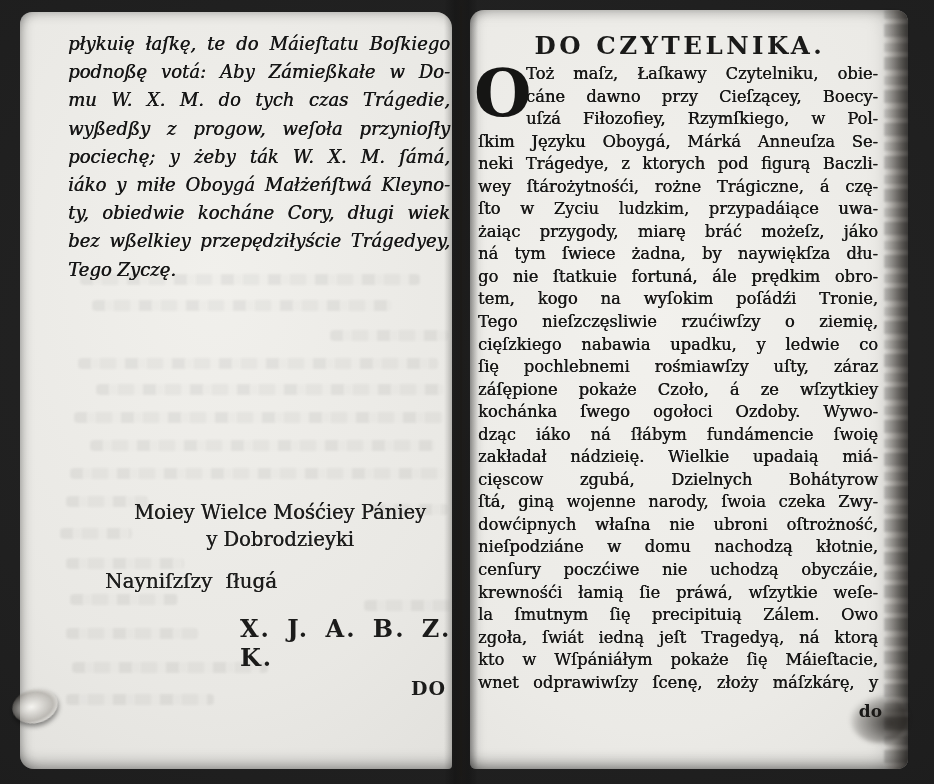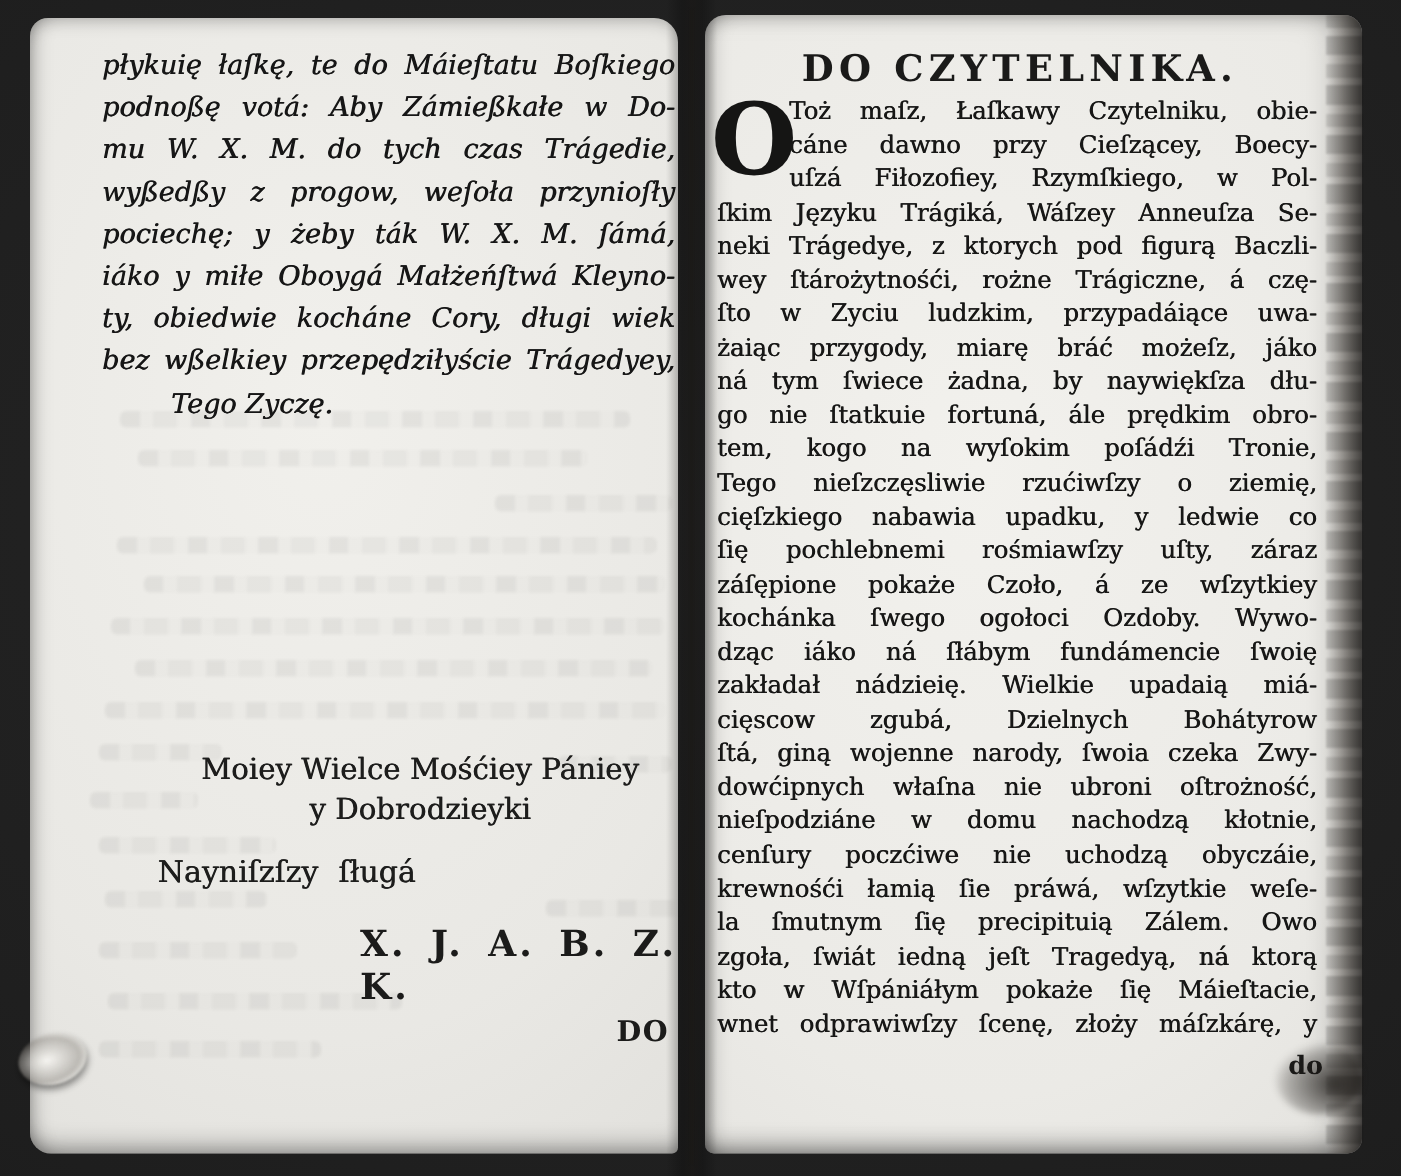--- a/index.html
+++ b/index.html
@@ -38,21 +38,21 @@
     background:rgba(28,25,22,.55);filter:blur(.6px);
   }
 
   
   .lp-para{
     position:absolute;left:48px;top:18px;width:382px;z-index:3;
     font-style:italic;font-size:18px;line-height:28.2px;color:#161616;
     text-shadow:.4px 0 0 currentColor;
   }
   .lline{text-align:justify;text-align-last:justify;}
-  .lline.para-end{text-align-last:left;margin-left:46px;}
+  .lline.para-end{text-align-last:left;}
   .lp-salutation{
     position:absolute;left:90px;top:311px;z-index:3;
     font-size:22px;font-weight:bold;letter-spacing:.5px;color:#20201f;
     text-shadow:.3px 0 0 currentColor;
   }
   .lp-closing{
     position:absolute;left:60px;top:487px;width:400px;z-index:3;text-align:center;
     font-size:19.5px;line-height:27px;color:#1d1d1c;text-shadow:.35px 0 0 currentColor;
   }
   .lp-role{
@@ -179,21 +179,21 @@
 
   <div class="page page-right">
     <div class="rp-heading">DO CZYTELNIKA.</div>
 
     <div class="rp-dropcap">O</div>
 
     <div class="rp-body">
         <div class="rline indent">Toż maſz, Łaſkawy Czytelniku, obie-</div>
         <div class="rline indent">cáne dawno przy Cieſzącey, Boecy-</div>
         <div class="rline indent">uſzá Fiłozofiey, Rzymſkiego, w Pol-</div>
-        <div class="rline">ſkim Języku Trágiká, Wáſzey Anneuſza Se-</div>
+        <div class="rline">ſkim Języku Oboygá, Márká Anneuſza Se-</div>
         <div class="rline">neki Trágedye, z ktorych pod figurą Baczli-</div>
         <div class="rline">wey ſtárożytnośći, rożne Trágiczne, á czę-</div>
         <div class="rline">ſto w Zyciu ludzkim, przypadáiące uwa-</div>
         <div class="rline">żaiąc przygody, miarę bráć możeſz, jáko</div>
         <div class="rline">ná tym ſwiece żadna, by naywiękſza dłu-</div>
         <div class="rline">go nie ſtatkuie fortuná, ále prędkim obro-</div>
         <div class="rline">tem, kogo na wyſokim poſádźi Tronie,</div>
         <div class="rline">Tego nieſzczęsliwie rzućiwſzy o ziemię,</div>
         <div class="rline">cięſzkiego nabawia upadku, y ledwie co</div>
         <div class="rline">ſię pochlebnemi rośmiawſzy uſty, záraz</div>

